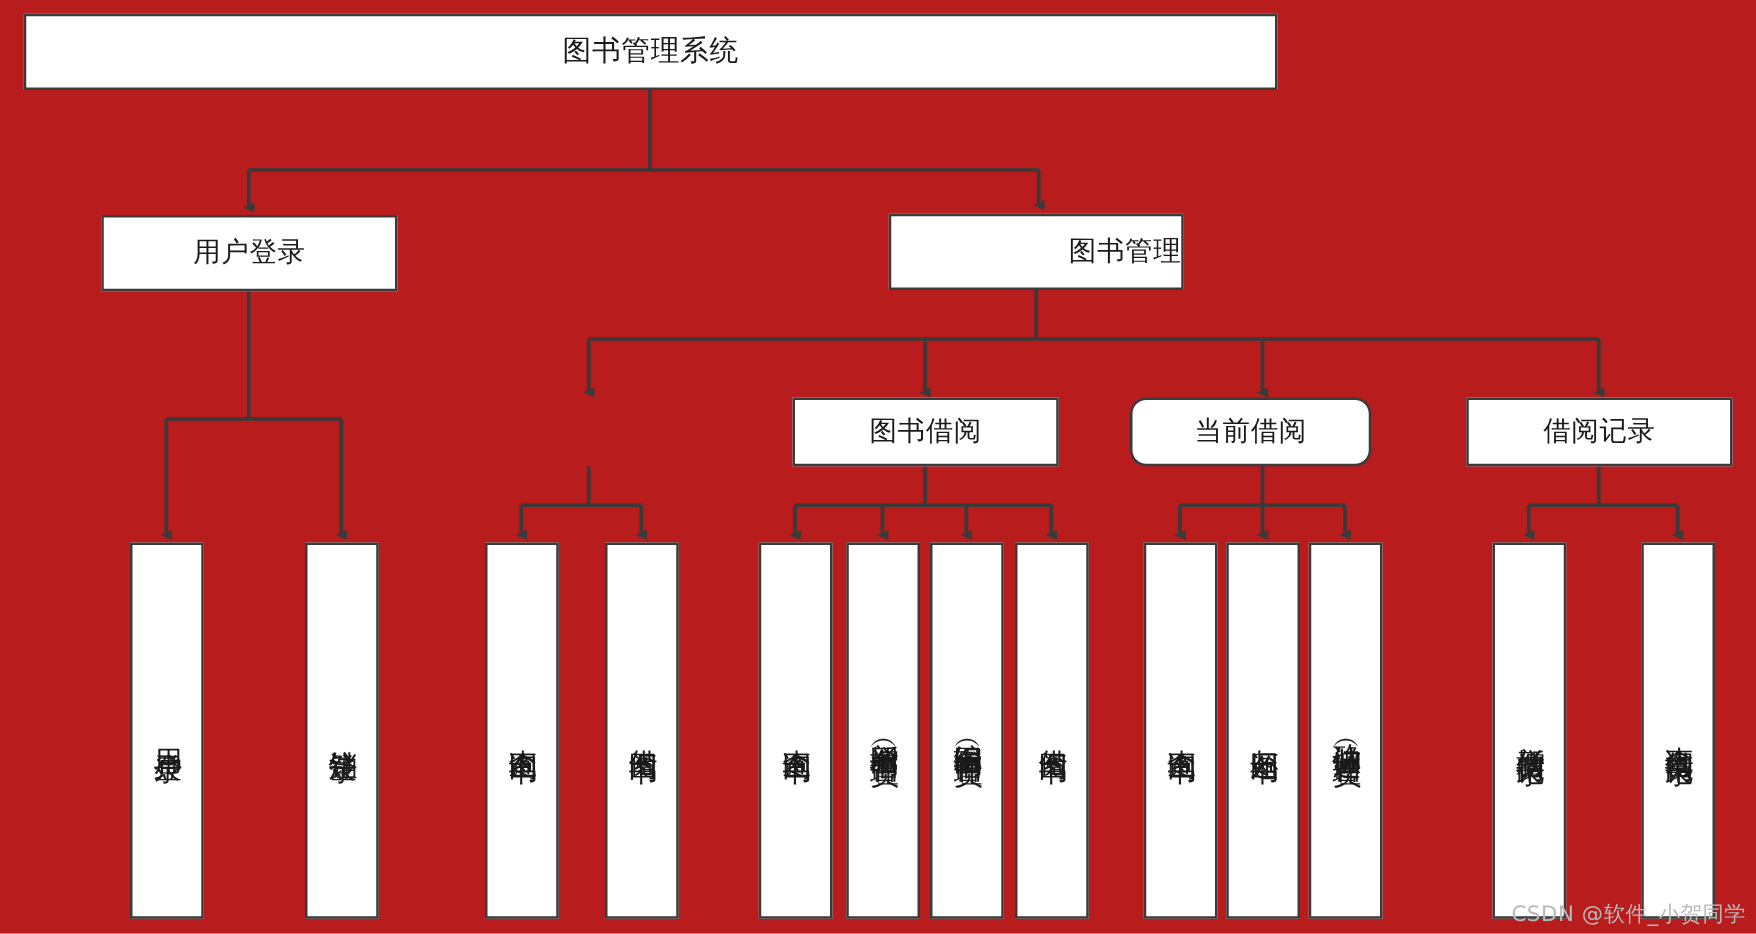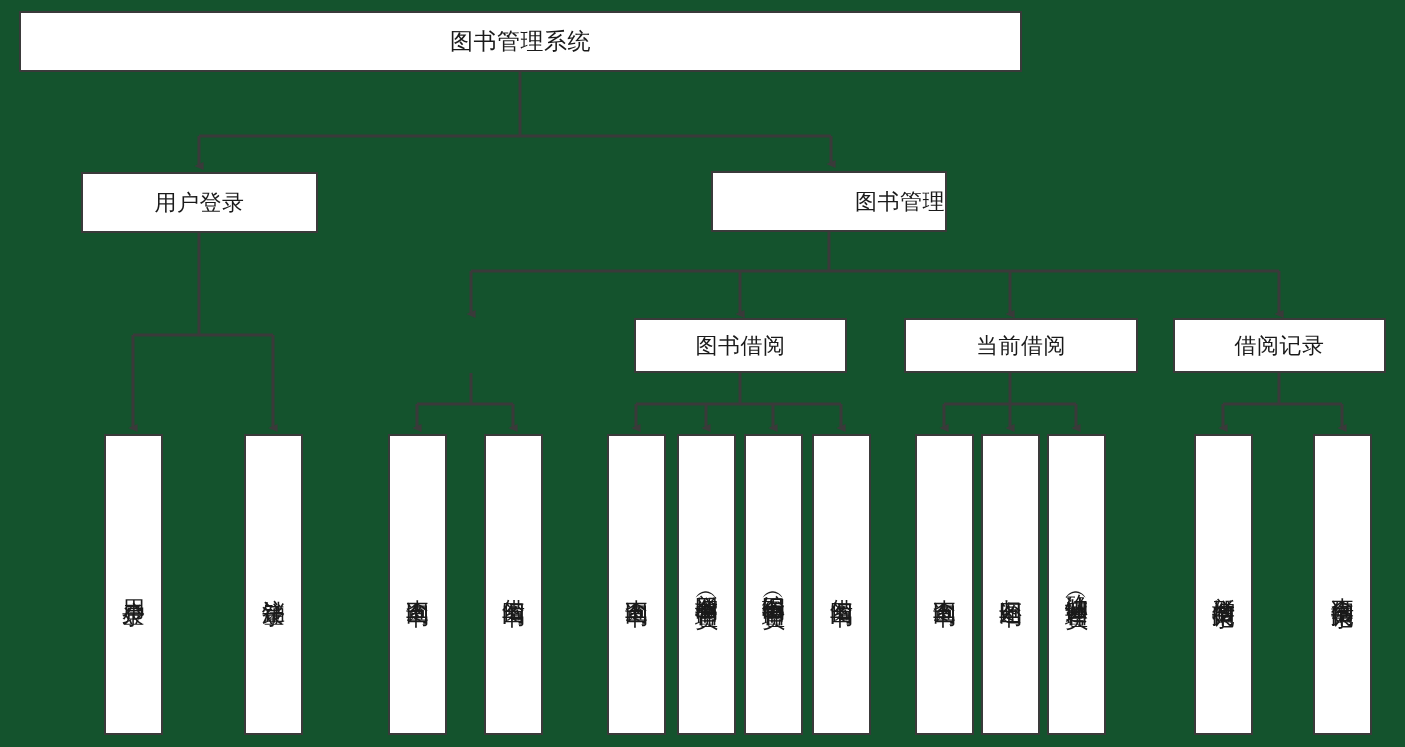--- a/index.html
+++ b/index.html
@@ -8,21 +8,21 @@
     padding: 0;
     background: #ffffff;
   }
   body {
     font-family: "DejaVu Sans", "Liberation Sans", sans-serif;
   }
   #diagram-root {
     position: relative;
     width: 1405px;
     height: 747px;
-    background: #14532d;
+    background: #b91c1c;
     overflow: hidden;
   }
   #edge-layer {
     position: absolute;
     left: 0;
     top: 0;
     width: 1405px;
     height: 747px;
   }
   .node {
@@ -136,21 +136,21 @@
   <div class="node h" style="left:81px; top:172px; width:237px; height:61px;">
     <span class="label">用户登录</span>
   </div>
   <div class="node h" style="left:711px; top:171px; width:236px; height:61px;justify-content:flex-end;">
     <span class="label">图书管理</span>
   </div>
 
   <div class="node h" style="left:634px; top:318px; width:213px; height:55px;align-items:center;">
     <span class="label">图书借阅</span>
   </div>
-  <div class="node h" style="left:904px; top:318px; width:234px; height:55px;">
+  <div class="node h" style="left:904px; top:318px; width:193px; height:55px;border-radius:13px;">
     <span class="label">当前借阅</span>
   </div>
   <div class="node h" style="left:1173px; top:318px; width:213px; height:55px;">
     <span class="label">借阅记录</span>
   </div>
 
   <div class="node v" style="left:104px; top:434px; width:59px; height:301px;">
     <span class="label">用户登录</span>
   </div>
   <div class="node v" style="left:244px; top:434px; width:59px; height:301px;">
@@ -187,14 +187,15 @@
     <span class="label">确认归还（管理员）</span>
   </div>
 
   <div class="node v" style="left:1194px; top:434px; width:59px; height:301px;">
     <span class="label">新增借阅记录</span>
   </div>
   <div class="node v" style="left:1313px; top:434px; width:59px; height:301px;">
     <span class="label">查询借阅记录</span>
   </div>
 
+  <div id="watermark">CSDN @软件_小贺同学</div>
 
 </div>
 
 </body></html>

